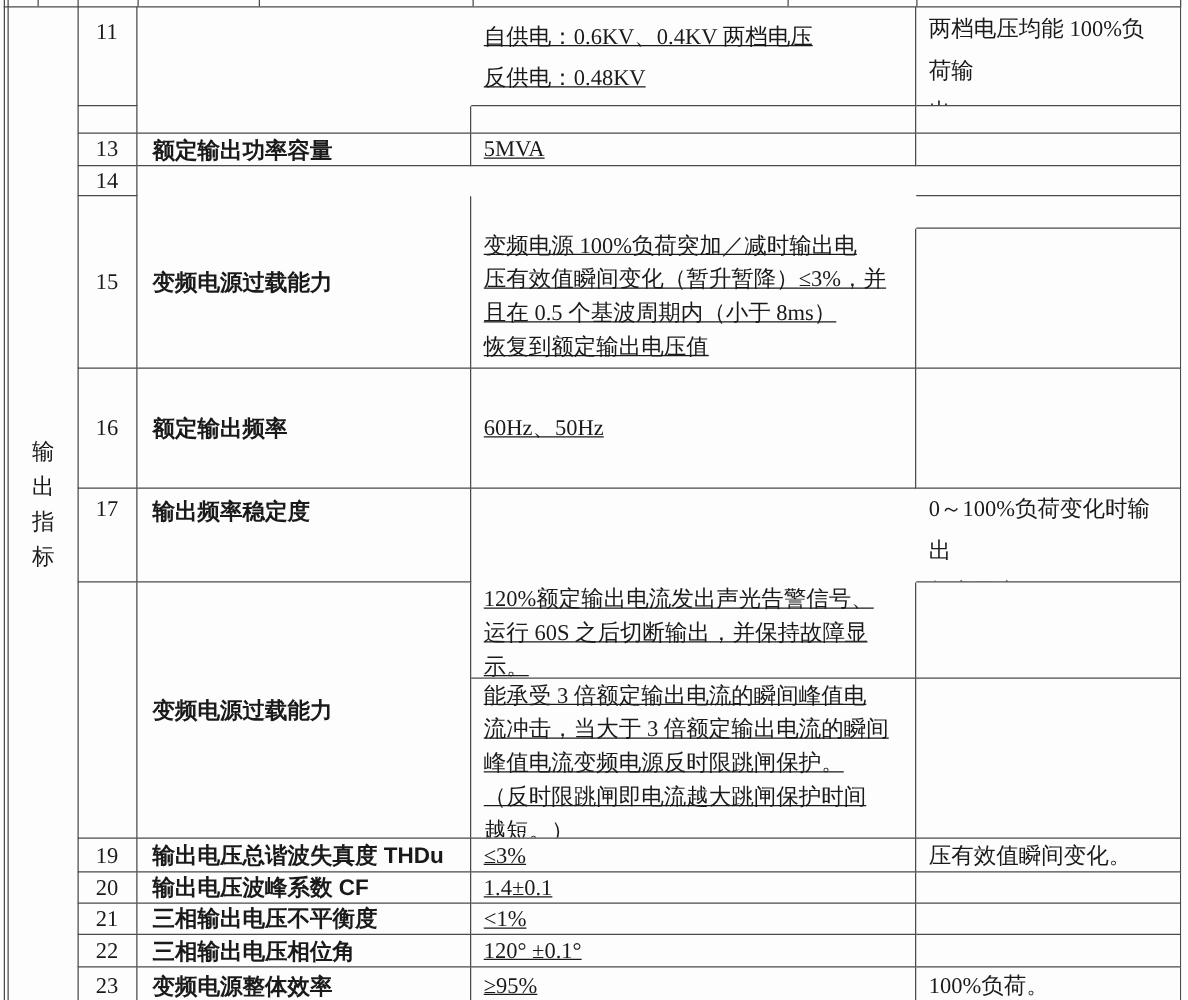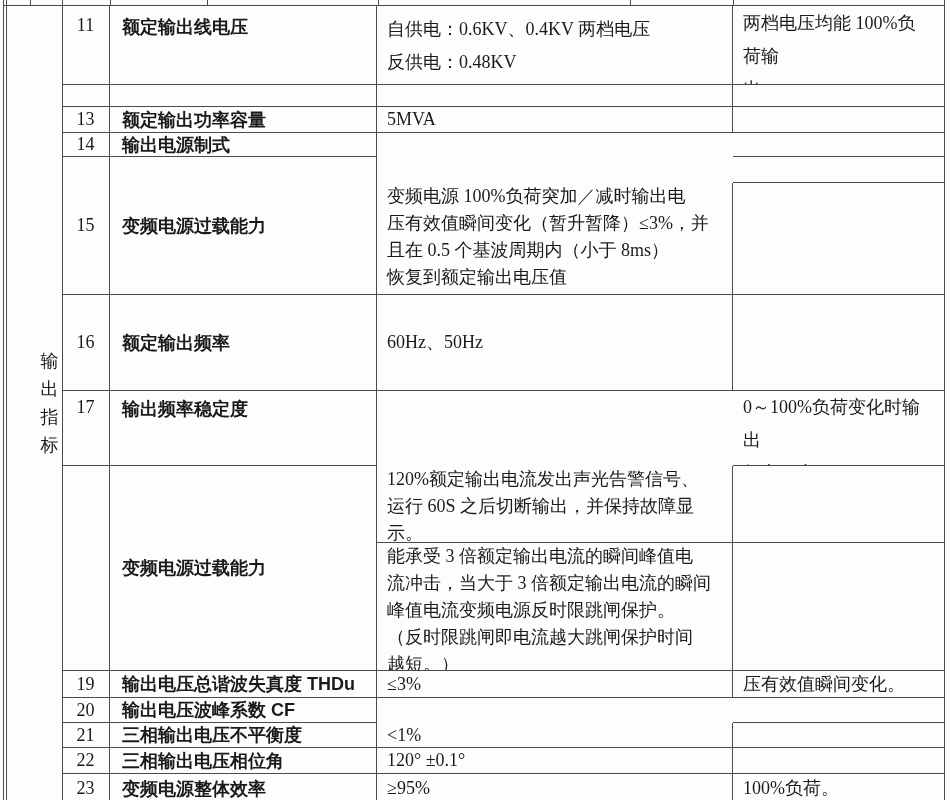--- a/index.html
+++ b/index.html
@@ -12,21 +12,21 @@
   .page{
     position:relative;width:950px;height:800px;overflow:hidden;
     background:var(--paper);color:var(--ink);
     font-family:"Liberation Serif","DejaVu Serif",serif;
   }
   
   .vline{position:absolute;width:1px;background:var(--line);}
   .hline{position:absolute;height:1px;background:var(--line);}
   
   .sidebar{
-    position:absolute;left:22px;top:6px;width:55px;height:793px;
+    position:absolute;left:7px;top:6px;width:55px;height:793px;
     display:flex;align-items:center;justify-content:center;
   }
   .sidebar-label{
     width:20px;font-size:18px;line-height:28px;text-align:center;
     word-break:break-all;
   }
   
   .grid{
     position:absolute;left:62px;top:5px;width:883px;height:795px;
     display:grid;overflow:hidden;
@@ -38,21 +38,21 @@
     border-right:1px solid var(--line);
     border-bottom:1px solid var(--line);
     font-size:18px;
   }
   .col-no{display:flex;justify-content:center;align-items:flex-start;}
   .col-name{
     font-weight:700;
     font-family:"Liberation Sans","DejaVu Sans",sans-serif;
     padding-left:12px;line-height:24px;
   }
-  .col-value{padding-left:10px;padding-right:4px;line-height:27px;white-space:pre-line;}
+  .col-value{padding-left:10px;padding-right:4px;line-height:27px;white-space:pre-line;text-decoration:underline;}
   .col-note{padding-left:10px;padding-right:4px;line-height:33px;white-space:pre-line;}
   .vc{display:flex;align-items:center;}
   .tpA{padding-top:10px;}
   .tpB{padding-top:8px;}
   .tpC{padding-top:2px;}
   .tpD{padding-top:6px;}
   .lh33{line-height:33px;}
 </style>
 </head>
 <body>
@@ -70,36 +70,34 @@
   <div class="vline" style="left:733px;top:0;height:5px;"></div>
   <div class="vline" style="left:944px;top:0;height:5px;"></div>
   <div class="hline" style="left:3px;top:5px;width:942px;"></div>
 
   <div class="sidebar">
     <div class="sidebar-label">输出指标</div>
   </div>
 
   <div class="grid" id="grid">
       <div class="cell col-no tpA" style="grid-area: 1 / 1;">11</div>
-      <div class="cell col-name tpA" style="grid-area: 1 / 2;">额定输出线电压</div>
       <div class="cell col-value tpB lh33" style="grid-area: 1 / 3;">自供电：0.6KV、0.4KV 两档电压
 反供电：0.48KV</div>
       <div class="cell col-note tpC" style="grid-area: 1 / 4;">两档电压均能 100%负
 荷输
 出</div>
       <div class="cell col-no" style="grid-area: 2 / 1;"></div>
       <div class="cell col-name" style="grid-area: 2 / 2;"></div>
       <div class="cell col-value" style="grid-area: 2 / 3;"></div>
       <div class="cell col-note" style="grid-area: 2 / 4;"></div>
       <div class="cell col-no vc" style="grid-area: 3 / 1;">13</div>
       <div class="cell col-name vc" style="grid-area: 3 / 2;">额定输出功率容量</div>
       <div class="cell col-value vc" style="grid-area: 3 / 3;">5MVA</div>
       <div class="cell col-note vc" style="grid-area: 3 / 4;"></div>
       <div class="cell col-no vc" style="grid-area: 4 / 1;">14</div>
-      <div class="cell col-name vc" style="grid-area: 4 / 2;">输出电源制式</div>
       <div class="cell col-note vc" style="grid-area: 4 / 4;"></div>
       <div class="cell col-no vc" style="grid-area: 5 / 1 / span 2;">15</div>
       <div class="cell col-name vc" style="grid-area: 5 / 2 / span 2;">变频电源过载能力</div>
       <div class="cell col-note" style="grid-area: 5 / 4;"></div>
       <div class="cell col-value" style="grid-area: 6 / 3;">变频电源 100%负荷突加／减时输出电
 压有效值瞬间变化（暂升暂降）≤3%，并
 且在 0.5 个基波周期内（小于 8ms）
 恢复到额定输出电压值</div>
       <div class="cell col-note" style="grid-area: 6 / 4;"></div>
       <div class="cell col-no vc" style="grid-area: 7 / 1;">16</div>
@@ -122,20 +120,21 @@
 峰值电流变频电源反时限跳闸保护。
 （反时限跳闸即电流越大跳闸保护时间
 越短。）</div>
       <div class="cell col-note" style="grid-area: 10 / 4;"></div>
       <div class="cell col-no vc" style="grid-area: 11 / 1;">19</div>
       <div class="cell col-name vc" style="grid-area: 11 / 2;">输出电压总谐波失真度 THDu</div>
       <div class="cell col-value vc" style="grid-area: 11 / 3;">≤3%</div>
       <div class="cell col-note vc" style="grid-area: 11 / 4;">压有效值瞬间变化。</div>
       <div class="cell col-no vc" style="grid-area: 12 / 1;">20</div>
       <div class="cell col-name vc" style="grid-area: 12 / 2;">输出电压波峰系数 CF</div>
+      <div class="cell col-value vc" style="grid-area: 12 / 3;">1.4±0.1</div>
       <div class="cell col-note vc" style="grid-area: 12 / 4;"></div>
       <div class="cell col-no vc" style="grid-area: 13 / 1;">21</div>
       <div class="cell col-name vc" style="grid-area: 13 / 2;">三相输出电压不平衡度</div>
       <div class="cell col-value vc" style="grid-area: 13 / 3;">&lt;1%</div>
       <div class="cell col-note vc" style="grid-area: 13 / 4;"></div>
       <div class="cell col-no vc" style="grid-area: 14 / 1;">22</div>
       <div class="cell col-name vc" style="grid-area: 14 / 2;">三相输出电压相位角</div>
       <div class="cell col-value vc" style="grid-area: 14 / 3;">120° ±0.1°</div>
       <div class="cell col-note vc" style="grid-area: 14 / 4;"></div>
       <div class="cell col-no vc" style="grid-area: 15 / 1;">23</div>

